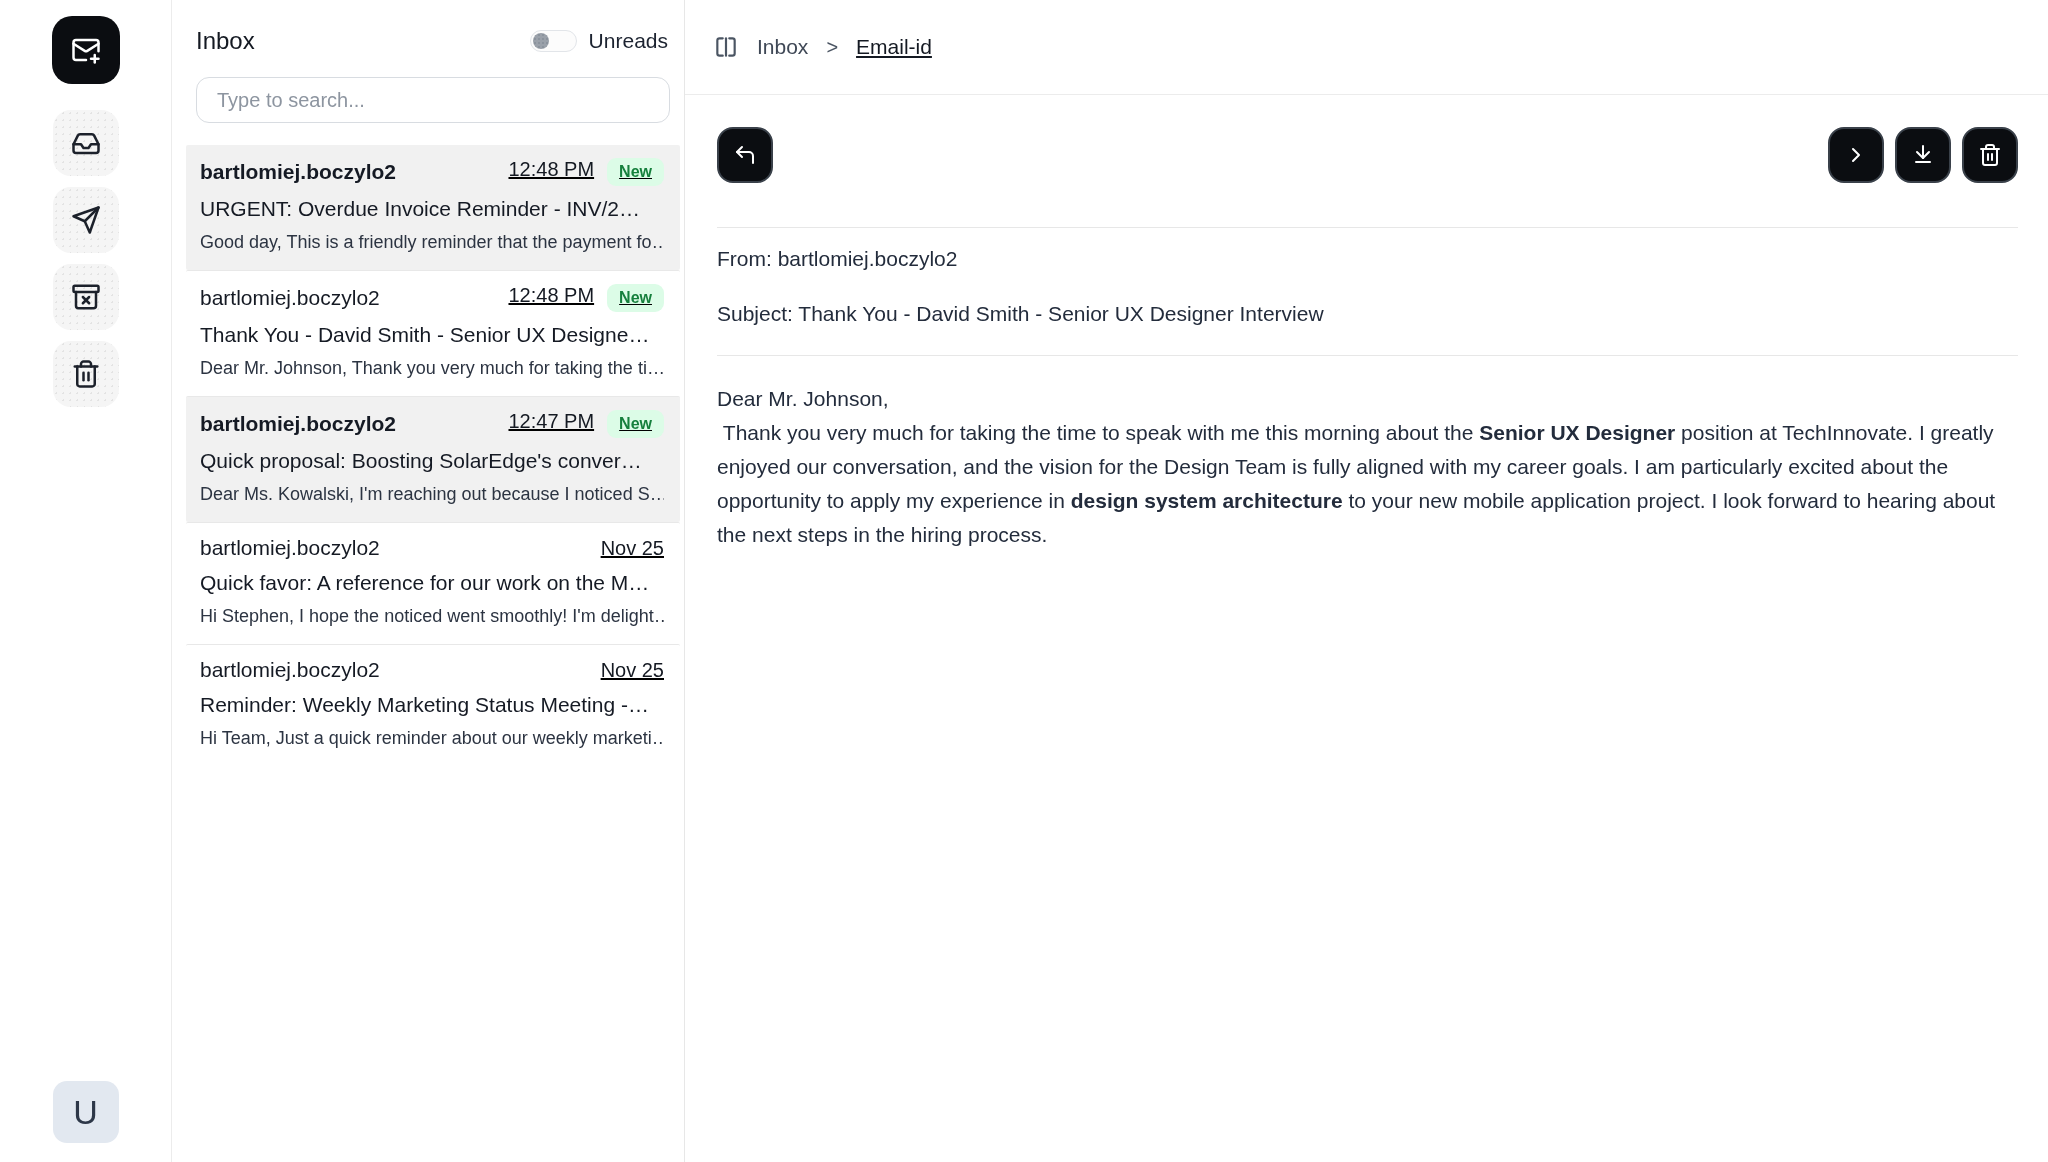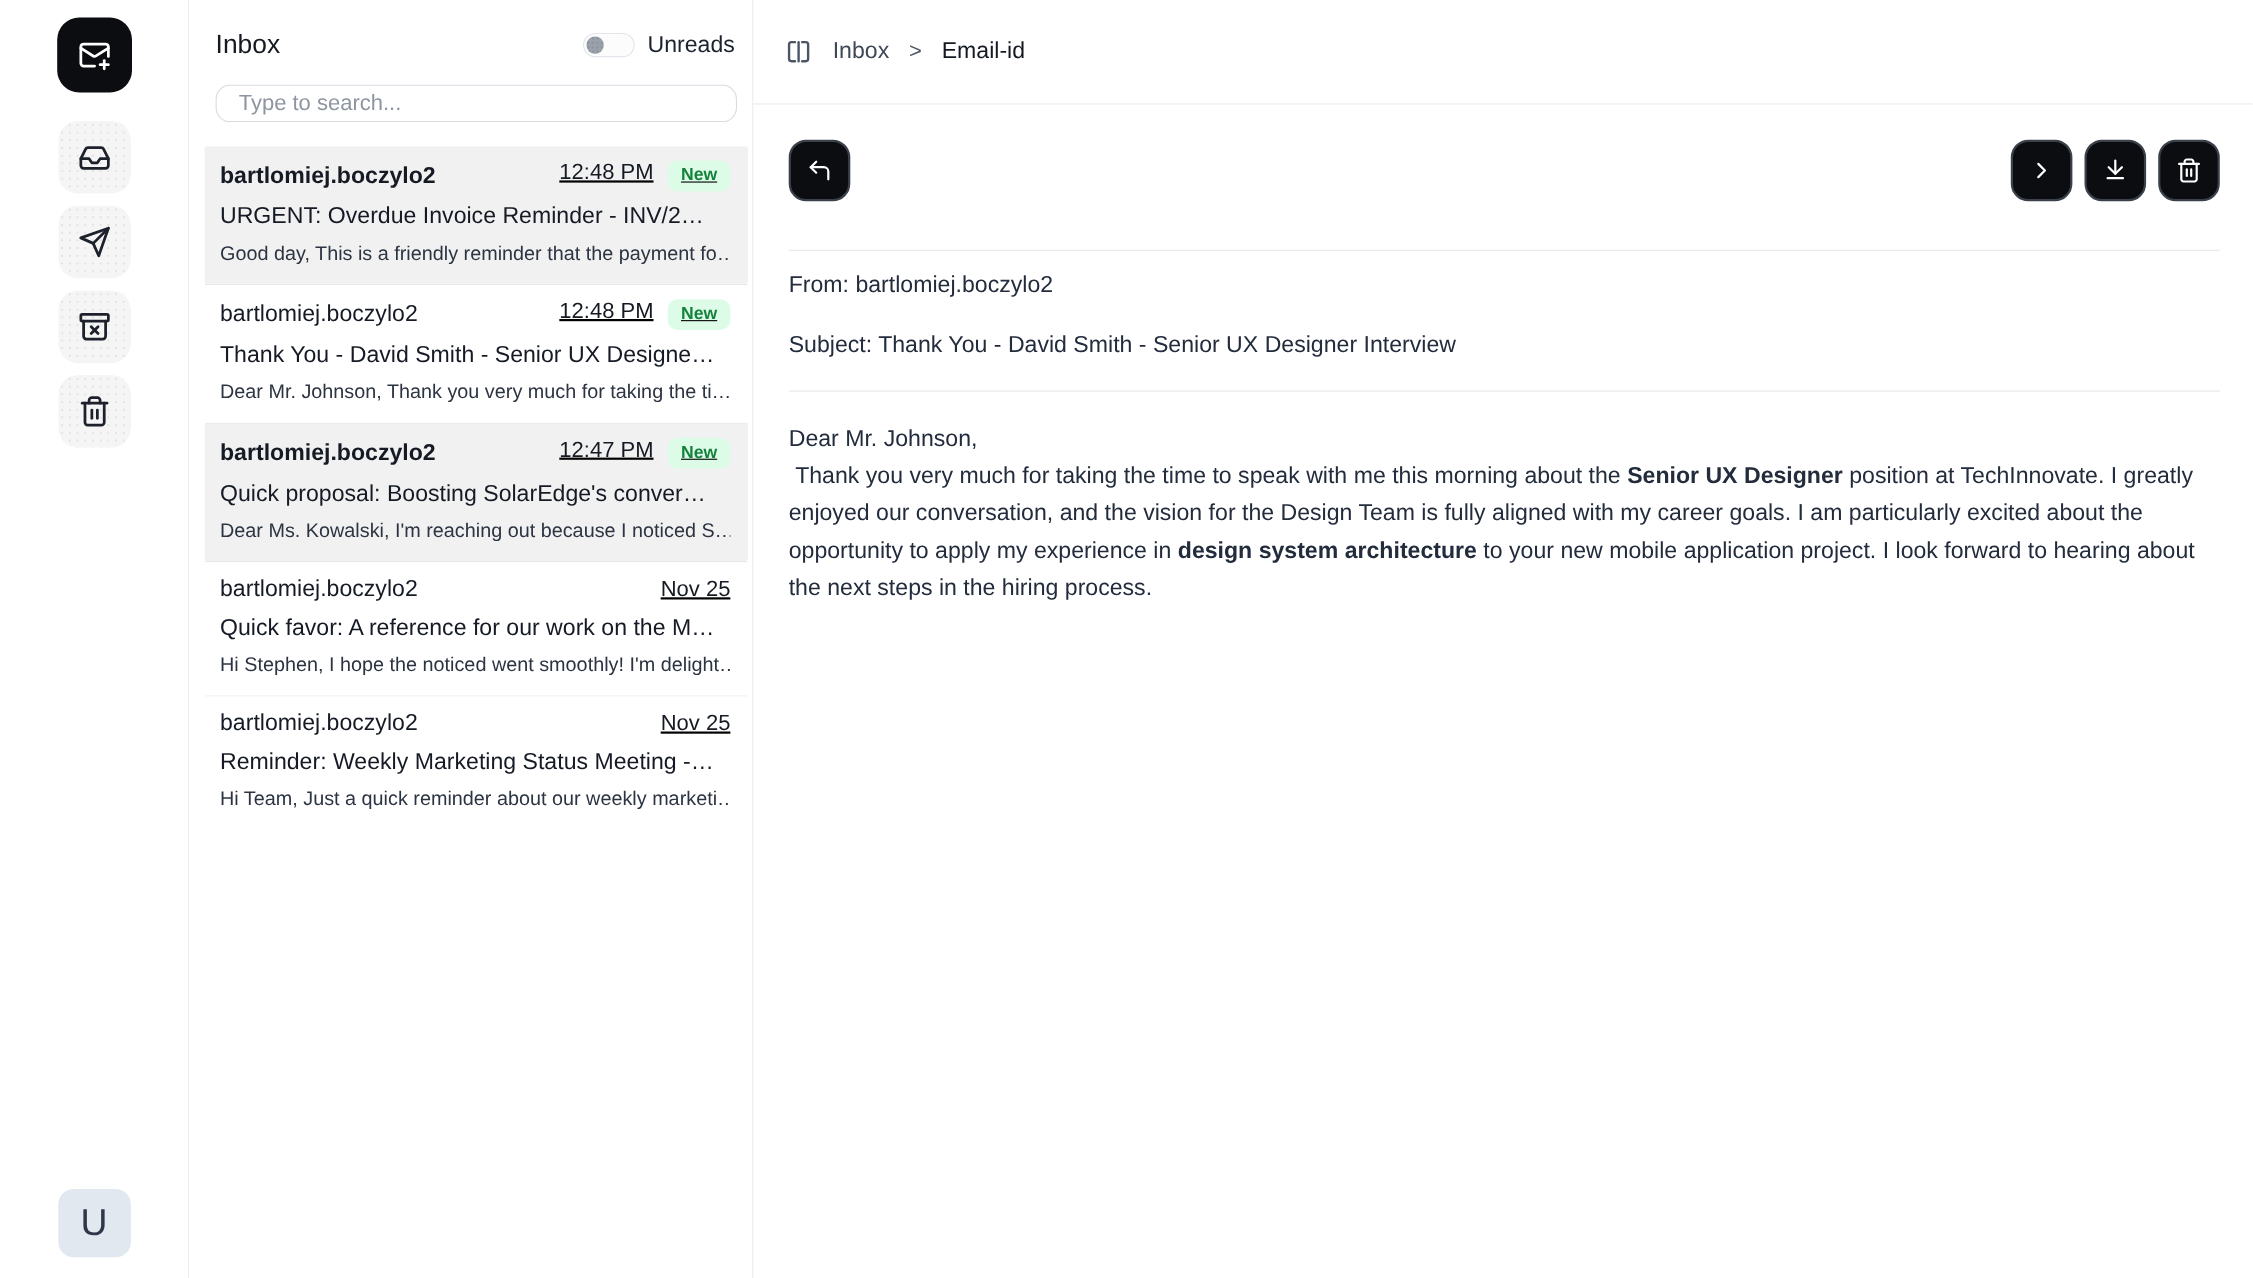--- a/index.html
+++ b/index.html
@@ -34,21 +34,21 @@
                  padding:27px 16px 0 24px; }
   .list-title { font-size:24px; font-weight:500; color:#141922; }
   .unreads { display:flex; align-items:center; gap:12px; }
   .toggle { width:47px; height:22px; border-radius:11px; background:#fcfcfc;
             border:1px solid #e2e5e9; position:relative; cursor:pointer; }
   .toggle .knob { position:absolute; left:2px; top:2px; width:16px; height:16px;
                   border-radius:50%; background:#9aa1aa;
                   background-image:radial-gradient(#8b939d 1px, transparent 1px);
                   background-size:4px 4px; }
   .unreads-label { font-size:21px; color:#1c2330; }
-  .search { margin:22px 14px 0 24px; height:34px; border:1px solid #d8dce1;
+  .search { margin:22px 14px 0 24px; height:46px; border:1px solid #d8dce1;
             border-radius:13px; font-size:20px; color:#1c2330; padding:0 20px;
             outline:none; font-family:inherit; }
   .search::placeholder { color:#8d95a0; }
   .emails { margin-top:22px; overflow:hidden; padding:0 4px 0 14px; }
   .email-item { padding:13px 16px 17px 14px; border-radius:2px; cursor:pointer; }
   .email-item + .email-item { border-top:1px solid #e8e8e8; }
   .email-item.unread { background:var(--unread_item_bg); }
   .ei-row1 { display:flex; align-items:center; justify-content:space-between; }
   .ei-sender { font-size:21px; color:#151a24; white-space:nowrap; overflow:hidden; }
   .email-item.unread .ei-sender { font-weight:700; }
@@ -63,21 +63,21 @@
 
   
   .detail { flex:1; height:100%; display:flex; flex-direction:column; background:#fff; }
   .crumb-bar { height:95px; border-bottom:1px solid #ececec; display:flex;
                align-items:center; padding-left:28px; gap:18px; flex-shrink:0; }
   .panel-icon { display:flex; cursor:pointer; }
   .panel-icon svg { width:26px; height:26px; stroke:#4b5563; stroke-width:2;
                     fill:none; stroke-linecap:round; stroke-linejoin:round; }
   .crumb-inbox { font-size:21px; color:#3f4856; cursor:pointer; }
   .crumb-sep { font-size:20px; color:#4b5563; }
-  .crumb-current { font-size:21px; color:#141922; font-weight:500; }
+  .crumb-current { font-size:21px; color:#141922; font-weight:500;text-decoration:underline; }
 
   .detail-content { padding:32px 30px 0 32px; }
   .toolbar { display:flex; justify-content:space-between; align-items:center; }
   .toolbar-right { display:flex; gap:11px; }
   .dark-btn { width:56px; height:56px; border-radius:16px; background:var(--accent_dark);
               border:2px solid #3a414a; cursor:pointer; display:flex;
               align-items:center; justify-content:center; }
   .dark-btn svg { width:24px; height:24px; stroke:#fff; stroke-width:2; fill:none;
                   stroke-linecap:round; stroke-linejoin:round; }
   .divider { border:none; border-top:1px solid #e7e7e7; margin:44px 0 0 0; }

